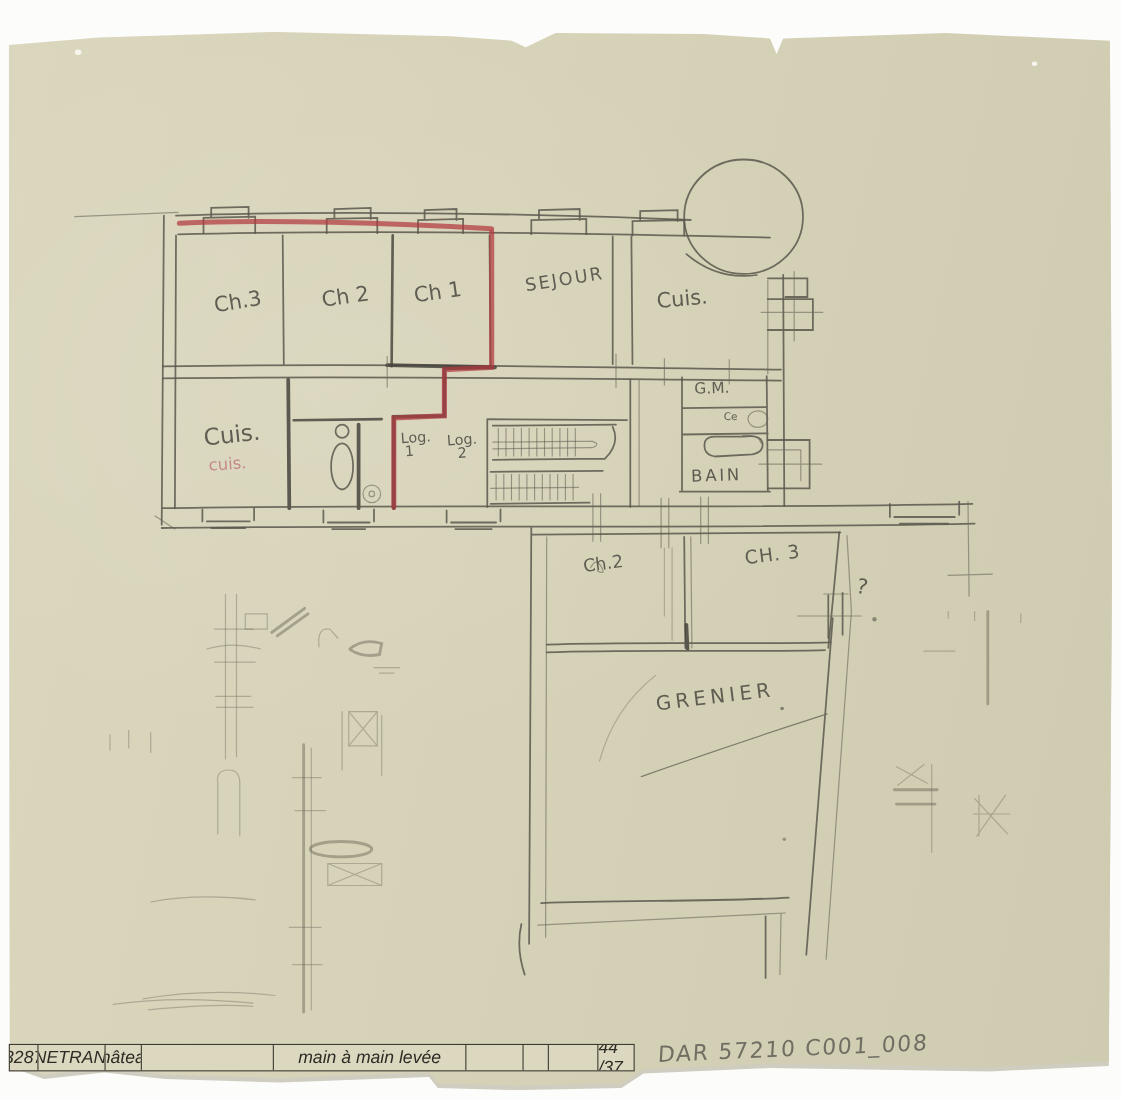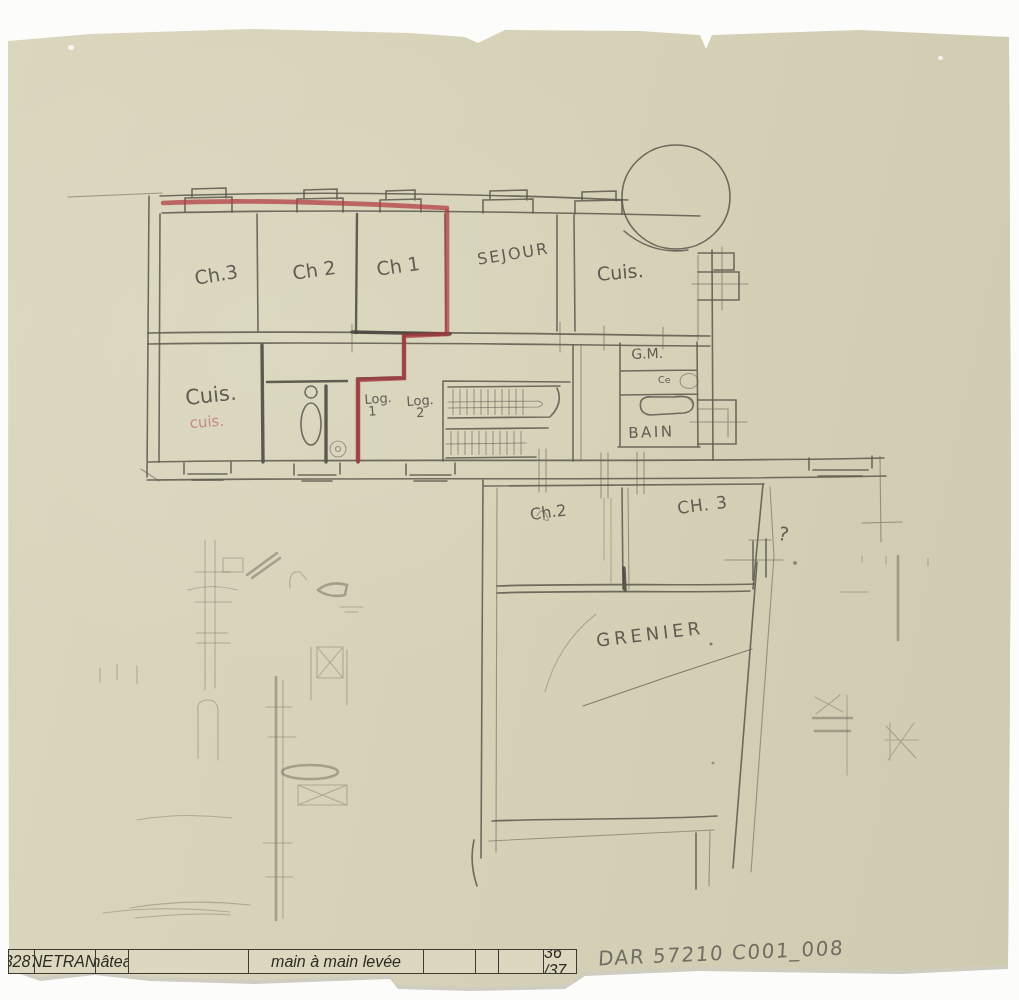--- a/index.html
+++ b/index.html
@@ -227,18 +227,18 @@
 
   <div class="titleblock">
     <div class="cell c1">3287</div>
     <div class="cell c2">FENETRANGE</div>
     <div class="cell c3">château</div>
     <div class="cell c4"></div>
     <div class="cell c5">main à main levée</div>
     <div class="cell c6"></div>
     <div class="cell c7"></div>
     <div class="cell c8"></div>
-    <div class="cell c9">36 /37</div>
+    <div class="cell c9">44 /37</div>
   </div>
 
   <div class="ref">DAR 57210 C001_008</div>
 
 </div>
 
 </body></html>

